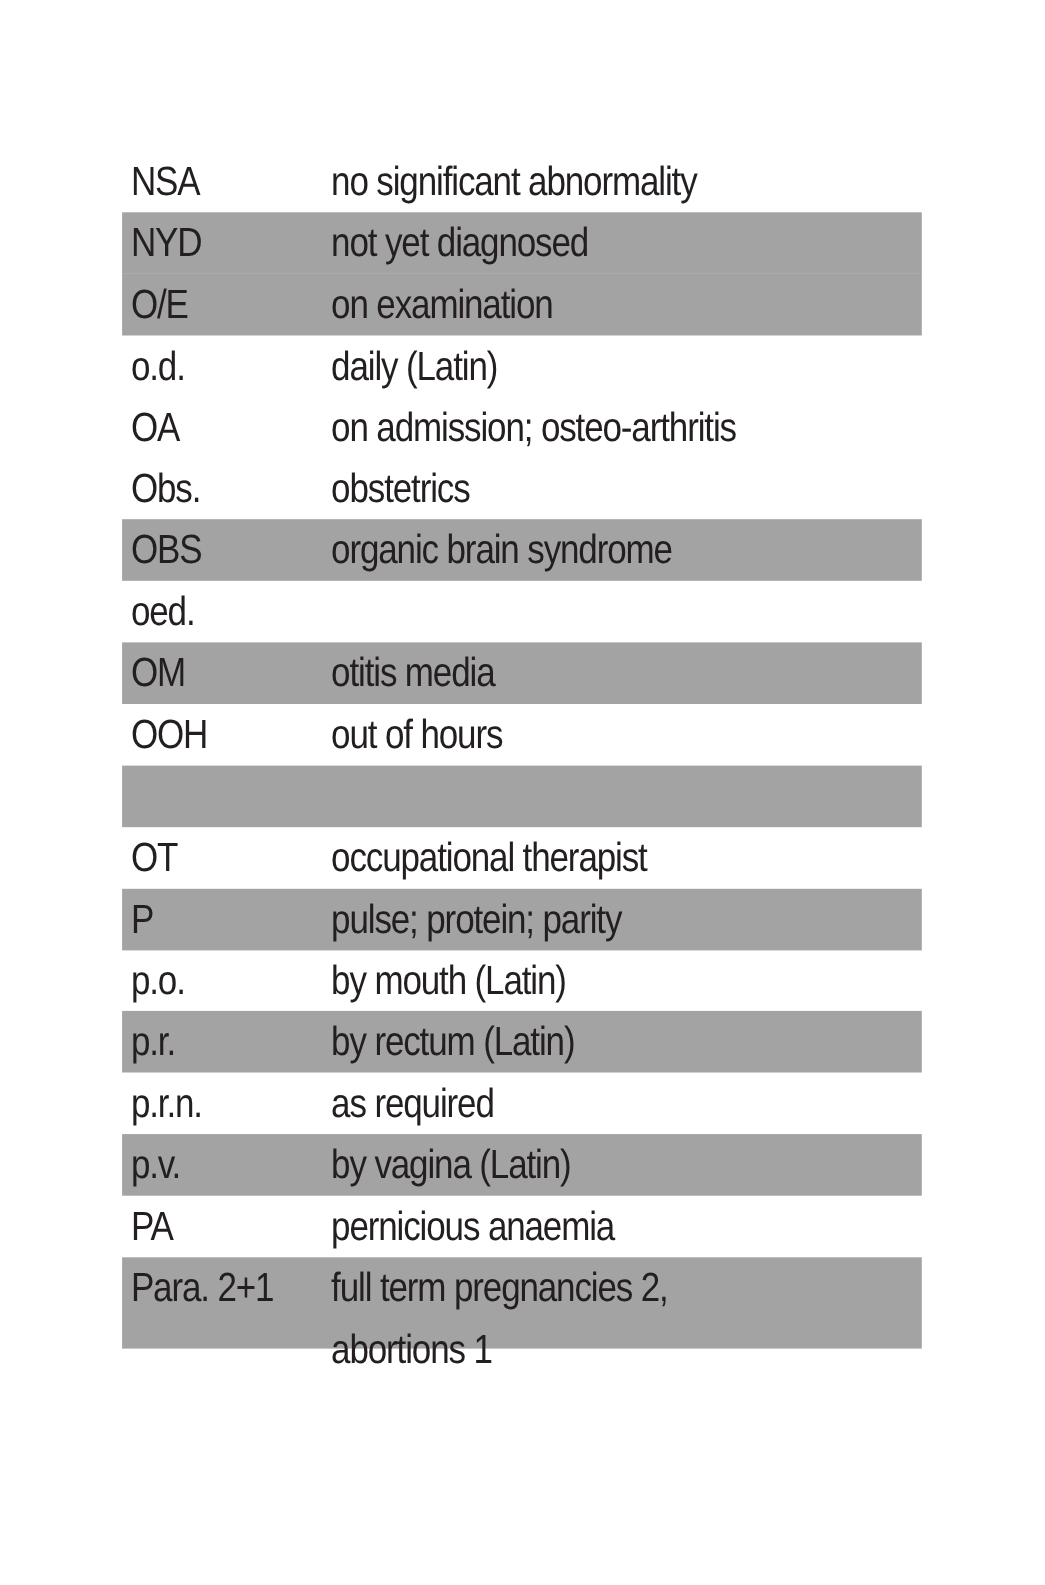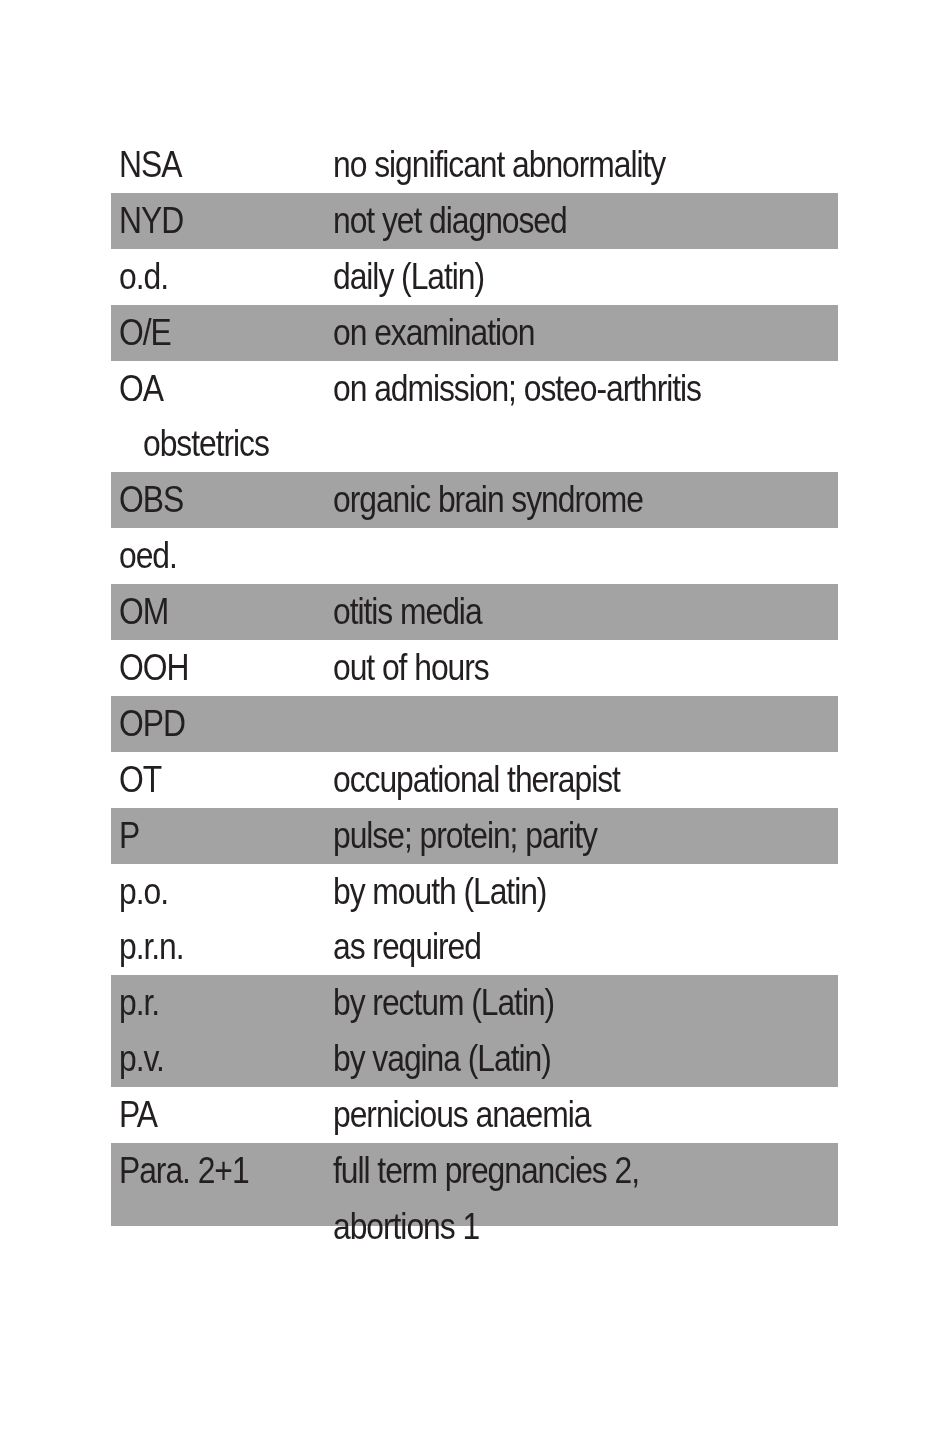--- a/index.html
+++ b/index.html
@@ -2,89 +2,89 @@
 <html><head>
 <meta charset="utf-8">
 <style>
   html,body{margin:0;padding:0;background:#ffffff;}
   body{width:950px;height:1441px;position:relative;overflow:hidden;}
   .table{position:absolute;left:111px;top:137px;width:727px;}
   .row{display:flex;align-items:flex-start;height:55.9px;box-sizing:border-box;}
   .row.shaded{background:#a3a3a3;}
   .row.tall{height:83px;}
   .abbr{width:190px;padding-left:8px;box-sizing:border-box;}
-  .def{flex:1;margin-left:32px;}
+  .def{flex:1;}
   .abbr,.def{font-family:"Liberation Sans Narrow","Liberation Sans",sans-serif;font-size:37px;line-height:55.9px;color:#231f20;letter-spacing:-1.2px;transform-origin:left center;}
   .cell-inner{display:inline-block;transform:scaleX(0.86);transform-origin:left center;white-space:nowrap;}
   .def .cell-inner{white-space:pre-line;}
 </style>
 </head>
 <body>
 
 <div class="table">
   <div class="row">
       <div class="abbr"><span class="cell-inner">NSA</span></div>
       <div class="def"><span class="cell-inner">no significant abnormality</span></div>
     </div>
   <div class="row shaded">
       <div class="abbr"><span class="cell-inner">NYD</span></div>
       <div class="def"><span class="cell-inner">not yet diagnosed</span></div>
     </div>
+  <div class="row shaded">
+      <div class="abbr"><span class="cell-inner">O/E</span></div>
+      <div class="def"><span class="cell-inner">on examination</span></div>
+    </div>
   <div class="row">
       <div class="abbr"><span class="cell-inner">o.d.</span></div>
       <div class="def"><span class="cell-inner">daily (Latin)</span></div>
-    </div>
-  <div class="row shaded">
-      <div class="abbr"><span class="cell-inner">O/E</span></div>
-      <div class="def"><span class="cell-inner">on examination</span></div>
     </div>
   <div class="row">
       <div class="abbr"><span class="cell-inner">OA</span></div>
       <div class="def"><span class="cell-inner">on admission; osteo-arthritis</span></div>
     </div>
   <div class="row">
+      <div class="abbr"><span class="cell-inner">Obs.</span></div>
       <div class="def"><span class="cell-inner">obstetrics</span></div>
     </div>
   <div class="row shaded">
       <div class="abbr"><span class="cell-inner">OBS</span></div>
       <div class="def"><span class="cell-inner">organic brain syndrome</span></div>
     </div>
   <div class="row">
       <div class="abbr"><span class="cell-inner">oed.</span></div>
     </div>
   <div class="row shaded">
       <div class="abbr"><span class="cell-inner">OM</span></div>
       <div class="def"><span class="cell-inner">otitis media</span></div>
     </div>
   <div class="row">
       <div class="abbr"><span class="cell-inner">OOH</span></div>
       <div class="def"><span class="cell-inner">out of hours</span></div>
     </div>
   <div class="row shaded">
-      <div class="abbr"><span class="cell-inner">OPD</span></div>
     </div>
   <div class="row">
       <div class="abbr"><span class="cell-inner">OT</span></div>
       <div class="def"><span class="cell-inner">occupational therapist</span></div>
     </div>
   <div class="row shaded">
       <div class="abbr"><span class="cell-inner">P</span></div>
       <div class="def"><span class="cell-inner">pulse; protein; parity</span></div>
     </div>
   <div class="row">
       <div class="abbr"><span class="cell-inner">p.o.</span></div>
       <div class="def"><span class="cell-inner">by mouth (Latin)</span></div>
     </div>
+  <div class="row shaded">
+      <div class="abbr"><span class="cell-inner">p.r.</span></div>
+      <div class="def"><span class="cell-inner">by rectum (Latin)</span></div>
+    </div>
   <div class="row">
       <div class="abbr"><span class="cell-inner">p.r.n.</span></div>
       <div class="def"><span class="cell-inner">as required</span></div>
-    </div>
-  <div class="row shaded">
-      <div class="abbr"><span class="cell-inner">p.r.</span></div>
-      <div class="def"><span class="cell-inner">by rectum (Latin)</span></div>
     </div>
   <div class="row shaded">
       <div class="abbr"><span class="cell-inner">p.v.</span></div>
       <div class="def"><span class="cell-inner">by vagina (Latin)</span></div>
     </div>
   <div class="row">
       <div class="abbr"><span class="cell-inner">PA</span></div>
       <div class="def"><span class="cell-inner">pernicious anaemia</span></div>
     </div>
   <div class="row shaded tall">

